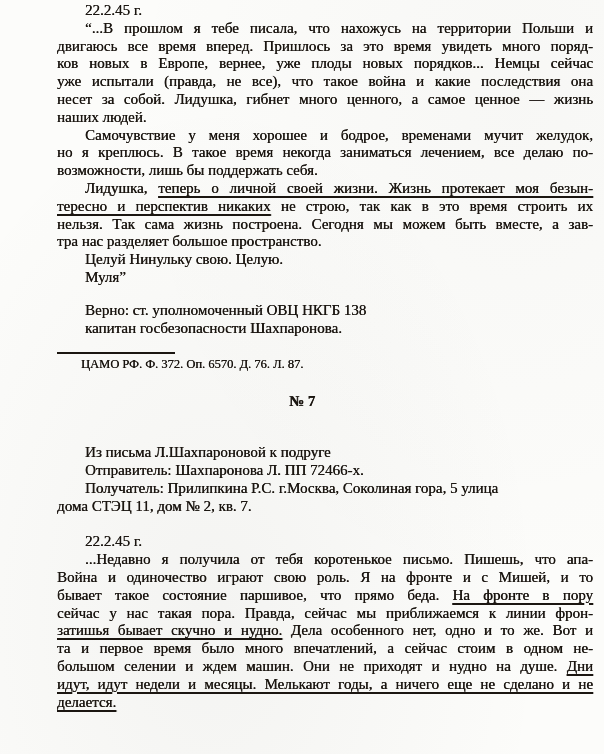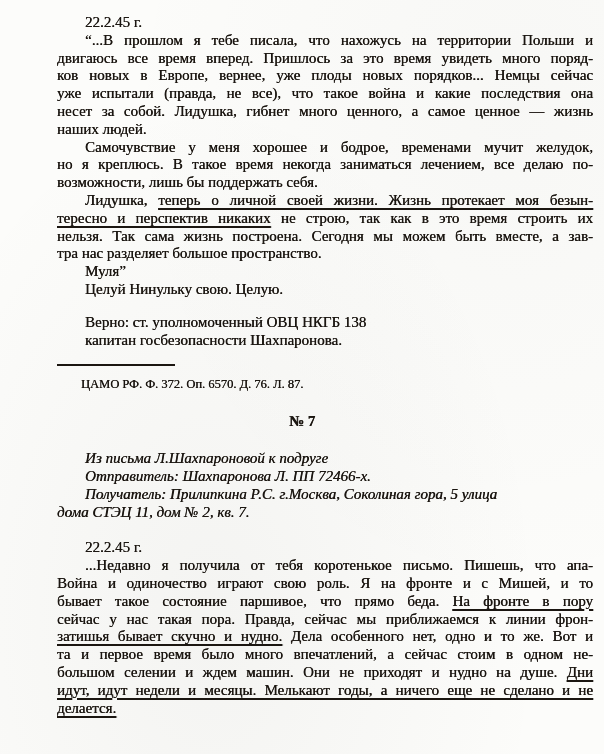--- a/index.html
+++ b/index.html
@@ -1,21 +1,21 @@
 <!DOCTYPE html>
 <html><head>
 <meta charset="utf-8">
 <style>
   html,body{margin:0;padding:0;background:#e9e9e7;}
   .page{
     position:relative;
     width:604px;height:754px;
     margin:0 auto;
     box-sizing:border-box;
-    padding-top:14px;
+    padding-top:2px;
     overflow:hidden;
     background:
       radial-gradient(ellipse at 35% 82%, rgba(60,60,55,0.045), transparent 60%),
       radial-gradient(ellipse at 85% 15%, rgba(60,60,55,0.025), transparent 55%),
       #fcfcfa;
     color:#1b1611;
     font-family:"Liberation Serif","DejaVu Serif",serif;
     font-size:15px;
     text-shadow:0.3px 0 0 currentColor;
   }
@@ -32,32 +32,32 @@
     text-decoration-thickness:1.5px;
     text-underline-offset:3px;
   }
   .certification{margin-top:15px;}
   .footnote-rule{
     margin:15px 0 0 57px;
     width:118px;height:2px;
     background:#1b1611;
   }
   .footnote-text{
-    margin:10px 0 0 81px;
+    margin:2px 0 0 81px;
     font-size:12.5px;
     line-height:16px;
   }
   .doc-number{
     margin-top:21px;
     width:604px;
     text-align:center;
     font-weight:700;
     line-height:17.8px;
   }
-  .letter2-header{margin-top:19px;font-style:italic;}
+  .letter2-header{margin-top:33px;}
   .letter2-body{margin-top:18px;}
 </style>
 </head>
 <body>
 
 <div class="page">
 
   <div class="text-block">
       <div class="line indent"><span>22.2.45 г.</span></div>
       <div class="line indent fill"><span>“...В прошлом я тебе писала, что нахожусь на территории Польши и</span></div>
@@ -66,22 +66,22 @@
       <div class="line fill"><span>уже испытали (правда, не все), что такое война и какие последствия она</span></div>
       <div class="line fill"><span>несет за собой. Лидушка, гибнет много ценного, а самое ценное — жизнь</span></div>
       <div class="line"><span>наших людей.</span></div>
       <div class="line indent fill"><span>Самочувствие у меня хорошее и бодрое, временами мучит желудок,</span></div>
       <div class="line fill"><span>но я креплюсь. В такое время некогда заниматься лечением, все делаю по-</span></div>
       <div class="line"><span>возможности, лишь бы поддержать себя.</span></div>
       <div class="line indent fill"><span>Лидушка, </span><span class="u">теперь о личной своей жизни. Жизнь протекает моя безын-</span></div>
       <div class="line fill"><span class="u">тересно и перспектив никаких</span><span> не строю, так как в это время строить их</span></div>
       <div class="line fill"><span>нельзя. Так сама жизнь построена. Сегодня мы можем быть вместе, а зав-</span></div>
       <div class="line"><span>тра нас разделяет большое пространство.</span></div>
+      <div class="line indent"><span>Целуй Нинульку свою. Целую.</span></div>
       <div class="line indent"><span>Муля”</span></div>
-      <div class="line indent"><span>Целуй Нинульку свою. Целую.</span></div>
     </div>
 
   <div class="text-block certification">
       <div class="line indent"><span>Верно: ст. уполномоченный ОВЦ НКГБ 138</span></div>
       <div class="line indent"><span>капитан госбезопасности Шахпаронова.</span></div>
     </div>
 
   <div class="footnote-rule"></div>
 
   <div class="footnote-text">ЦАМО РФ. Ф. 372. Оп. 6570. Д. 76. Л. 87.</div>

